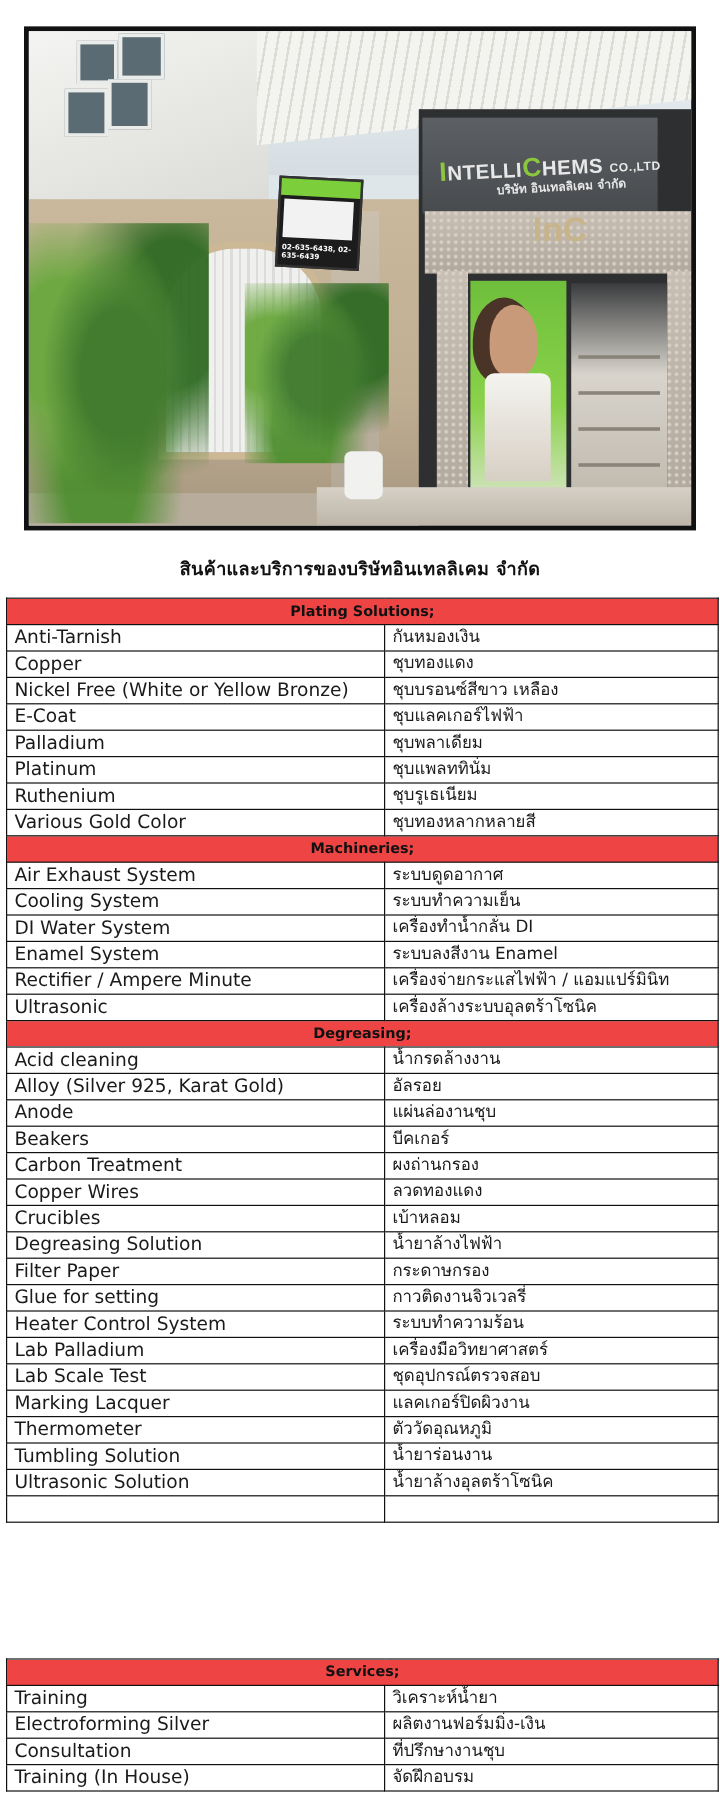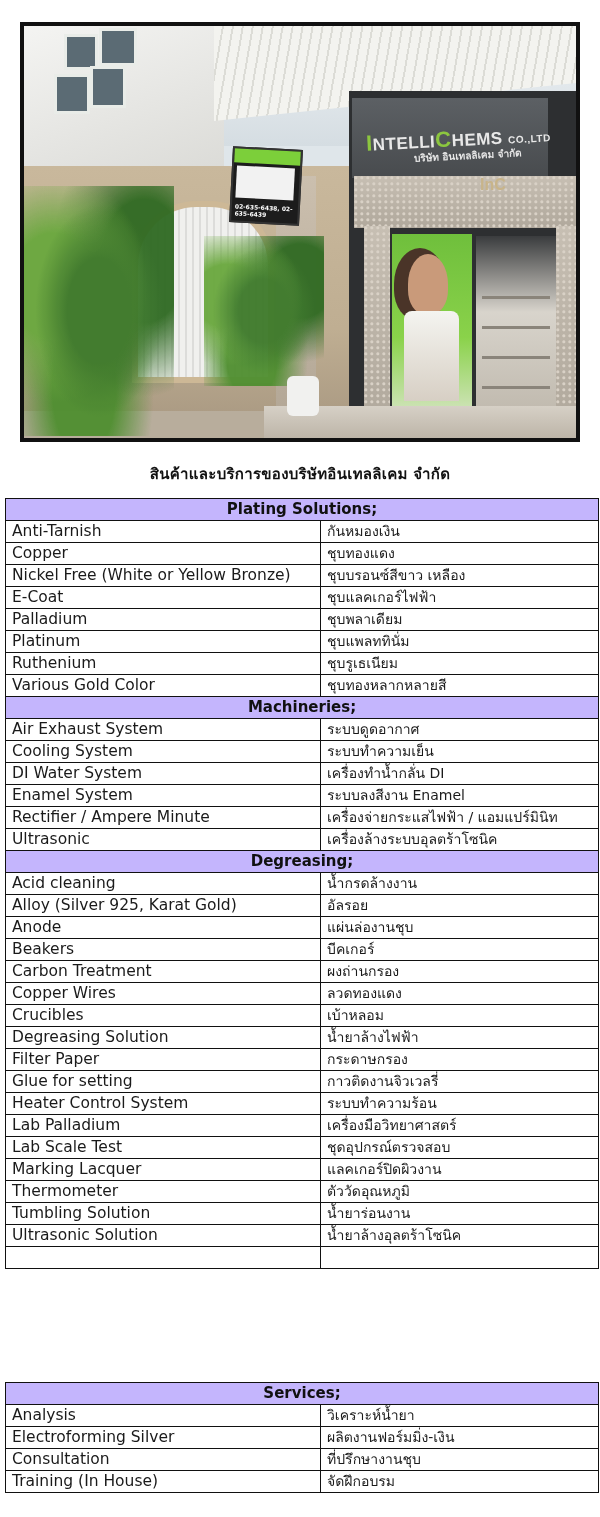--- a/index.html
+++ b/index.html
@@ -28,21 +28,21 @@
     .storefront { position: absolute; left: 325px; top: 65px; width: 227px; height: 347px; background: #2d2f31; }
     .store-sign { position: absolute; left: 328px; top: 72px; width: 196px; height: 80px;
            background: linear-gradient(180deg, #5c6064, #484b4e); }
     .sign-text-en { position: absolute; left: 342px; top: 100px; font-family: "Liberation Sans", sans-serif;
            font-weight: bold; font-size: 17px; color: #e8e8e8; letter-spacing: 0.5px; transform: rotate(-3deg); }
     .sign-text-en .acc { color: #8cc63f; font-size: 22px; }
     .sign-text-en .co { font-size: 10px; }
     .sign-text-th { position: absolute; left: 390px; top: 122px; font-size: 10px; color: #e6e6e6;
            font-weight: bold; transform: rotate(-3deg); }
     .inc-logo { position: absolute; left: 420px; top: 150px; font-family: "Liberation Sans", sans-serif;
-           font-weight: bold; font-size: 16px; color: #c8b48a; margin-left: 36px; }
+           font-weight: bold; font-size: 28px; color: #c8b48a; }
     .granite { position: absolute; background:
            radial-gradient(circle at 30% 30%, #d9d1c6 0 1px, transparent 2px) 0 0/6px 6px,
            linear-gradient(180deg, #c7bfb3, #b0a89c); }
     .door-poster { position: absolute; left: 368px; top: 208px; width: 80px; height: 188px;
            background: linear-gradient(180deg, #6fbf3c 0%, #8ad24a 55%, #d9e6c9 100%); }
     .poster-face { position: absolute; left: 384px; top: 228px; width: 40px; height: 60px;
            border-radius: 50% 50% 40% 40%; background: #c99a7a; box-shadow: -8px 0 0 6px #4a3428; }
     .poster-body { position: absolute; left: 380px; top: 285px; width: 55px; height: 90px;
            background: linear-gradient(180deg, #f4f4f0, #d7cfc4); border-radius: 8px 8px 0 0; }
     .shop-interior { position: absolute; left: 452px; top: 210px; width: 80px; height: 190px;
@@ -68,22 +68,22 @@
     
     .doc-title { position: absolute; left: 0; top: 462px; width: 600px; text-align: center;
            font-size: 15px; font-weight: bold; color: #111; letter-spacing: 0.3px; }
 
     
     table.catalog { position: absolute; left: 5px; width: 593px; border-collapse: collapse;
            table-layout: fixed; }
     table.catalog td { border: 1.5px solid #111; height: 21px; padding: 0 0 0 6px; font-size: 15.5px;
            line-height: 21px; white-space: nowrap; overflow: hidden; color: #1a1a1a; }
     table.catalog td.th-col { padding-left: 6px; font-size: 14px; }
-    table.catalog tr.section td { background: #c4b5fd; text-align: center; font-weight: bold;
-           font-size: 15px; padding: 0; color: #111; }
+    table.catalog tr.section td { background: #ef4444; text-align: center; font-weight: bold;
+           font-size: 12px; padding: 0; color: #111; }
     table.catalog col.c1 { width: 315px; }
     table.catalog col.c2 { width: 278px; }
     #main-table { top: 498px; }
     #services-table { top: 1382px; }
   </style>
 </head>
 <body>
 
 <div class="photo-frame" title="Storefront of IntelliChems Co., Ltd">
   <div class="sky"></div>
@@ -282,21 +282,21 @@
 <table class="catalog" id="services-table">
   <colgroup>
       <col class="c1">
       <col class="c2">
     </colgroup>
   <tbody id="services-tbody">
       <tr class="section">
         <td colspan="2">Services;</td>
       </tr>
       <tr>
-        <td>Analysis</td>
+        <td>Training</td>
         <td class="th-col">วิเคราะห์น้ำยา</td>
       </tr>
       <tr>
         <td>Electroforming Silver</td>
         <td class="th-col">ผลิตงานฟอร์มมิ่ง-เงิน</td>
       </tr>
       <tr>
         <td>Consultation</td>
         <td class="th-col">ที่ปรึกษางานชุบ</td>
       </tr>

